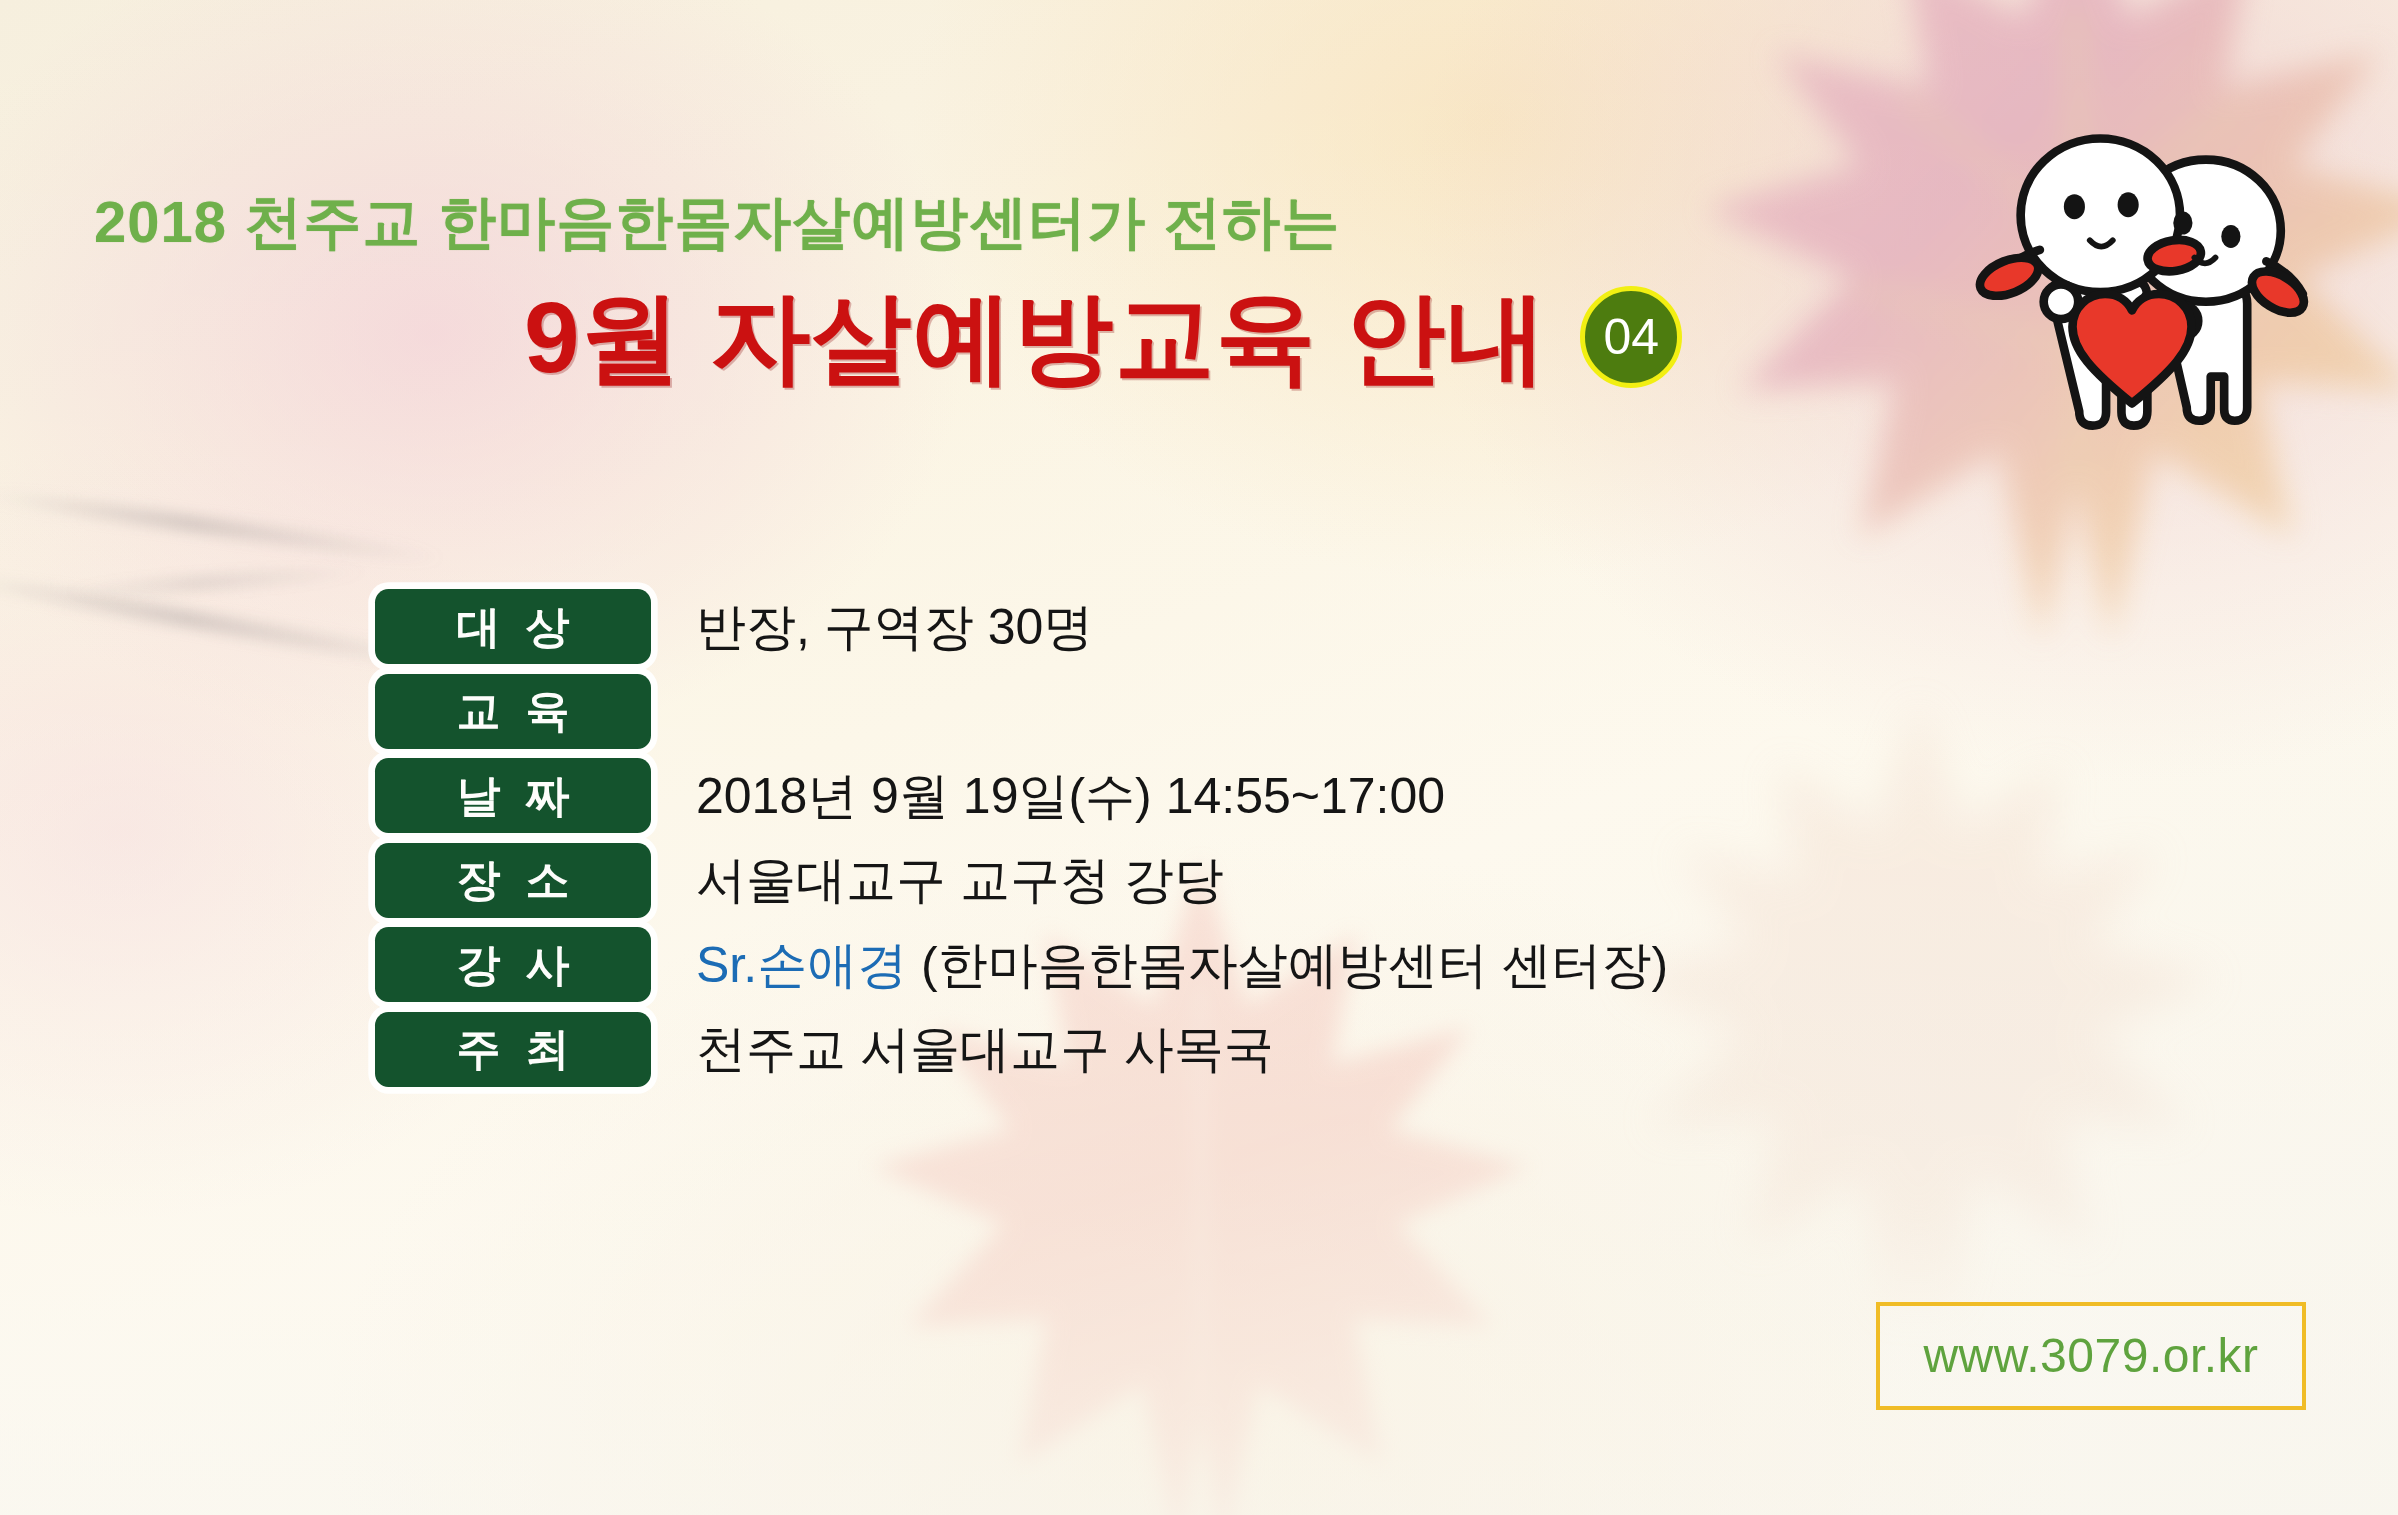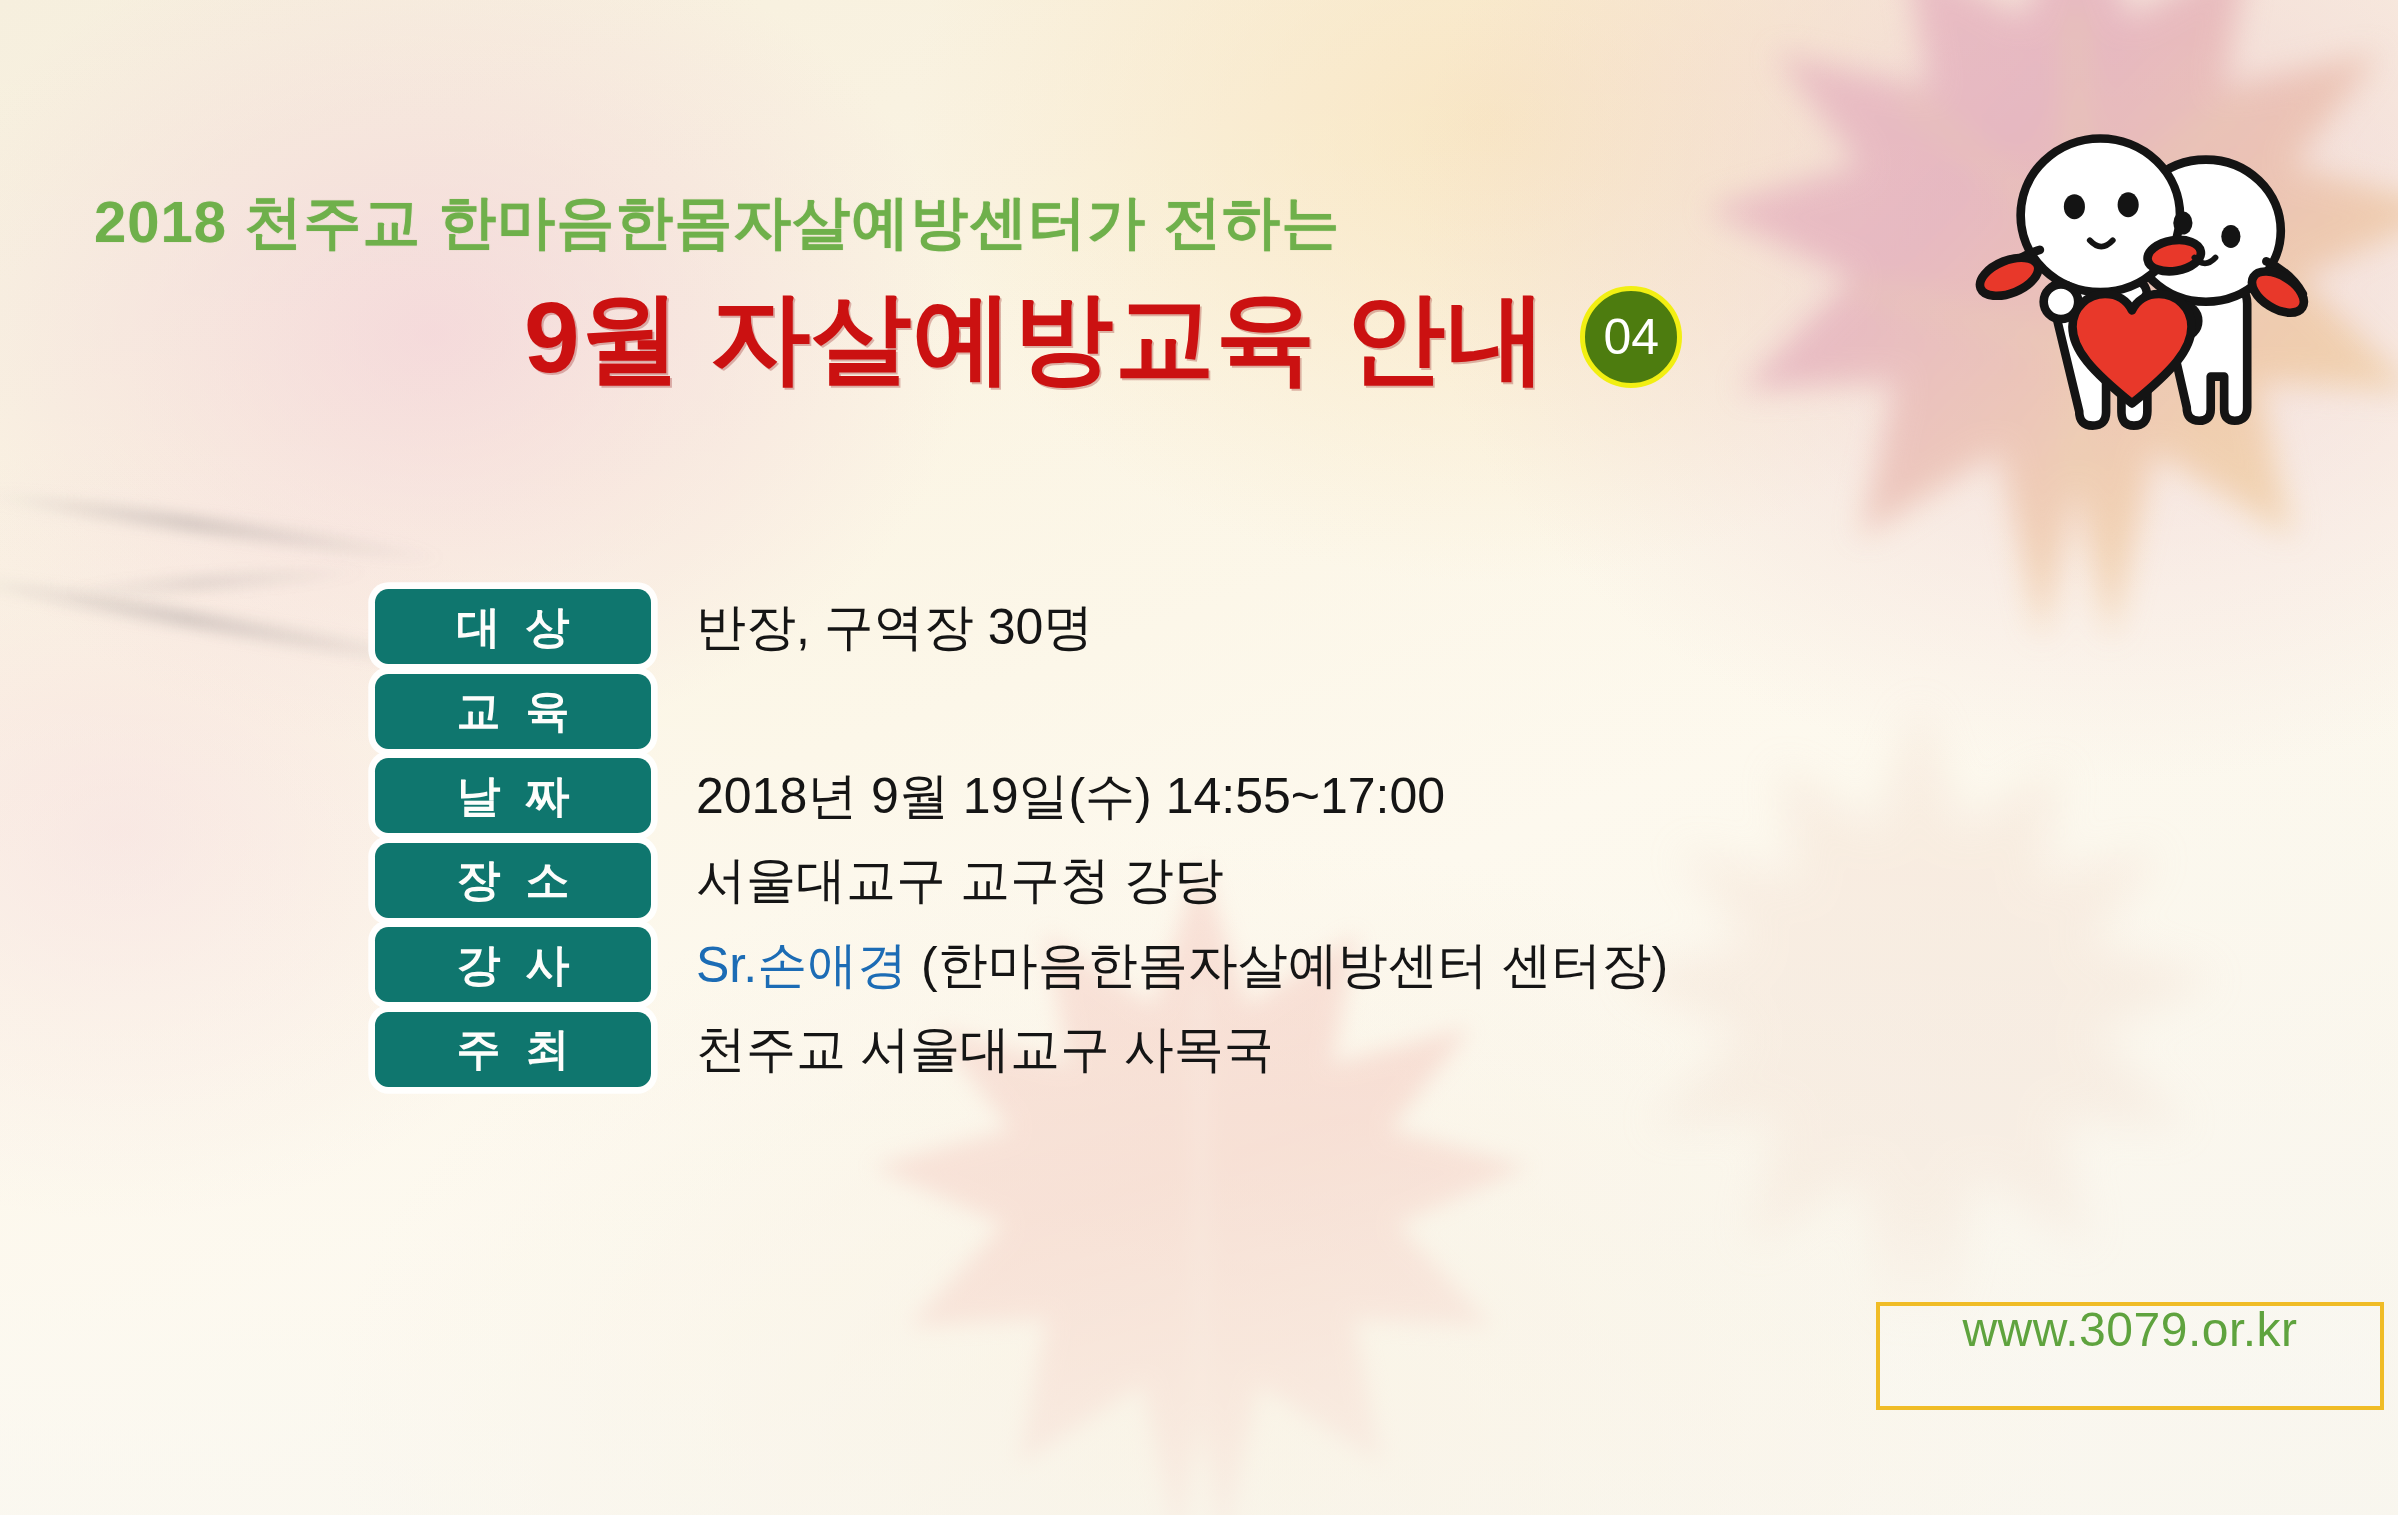--- a/index.html
+++ b/index.html
@@ -159,21 +159,21 @@
   }
   .info-row {
     display: flex;
     align-items: center;
     height: 75px;
   }
   .label-chip {
     width: 276px;
     height: 75px;
     flex: 0 0 auto;
-    background: #0f766e;
+    background: #14532d;
     border-radius: 13.4px;
     box-shadow: 0 0 0 6.7px rgba(255,255,255,0.93);
     display: flex;
     align-items: center;
     justify-content: center;
     color: #fdfdfb;
     font-size: 44px;
     font-weight: 700;
     letter-spacing: 25px;
     text-indent: 25px;
@@ -189,26 +189,26 @@
   }
   .row-value.accent { color: #1c6cb5; }
   .row-value .accent { color: #1c6cb5; }
   .row-value .plain  { color: #151515; text-align: center; }
 
   
   .site-box {
     position: absolute;
     left: 1876px;
     top: 1302px;
-    width: 508px;
+    width: 430px;
     height: 108px;
     border: 4.8px solid #f0bc26;
     background: rgba(255,255,255,0.12);
     display: flex;
-    align-items: flex-start;
+    align-items: center;
     justify-content: center;
   }
   .site-text {
     font-size: 48px;
     font-weight: 400;
     color: #5fa33e;
     letter-spacing: 0.5px;
     line-height: 1;
   }
 </style>

